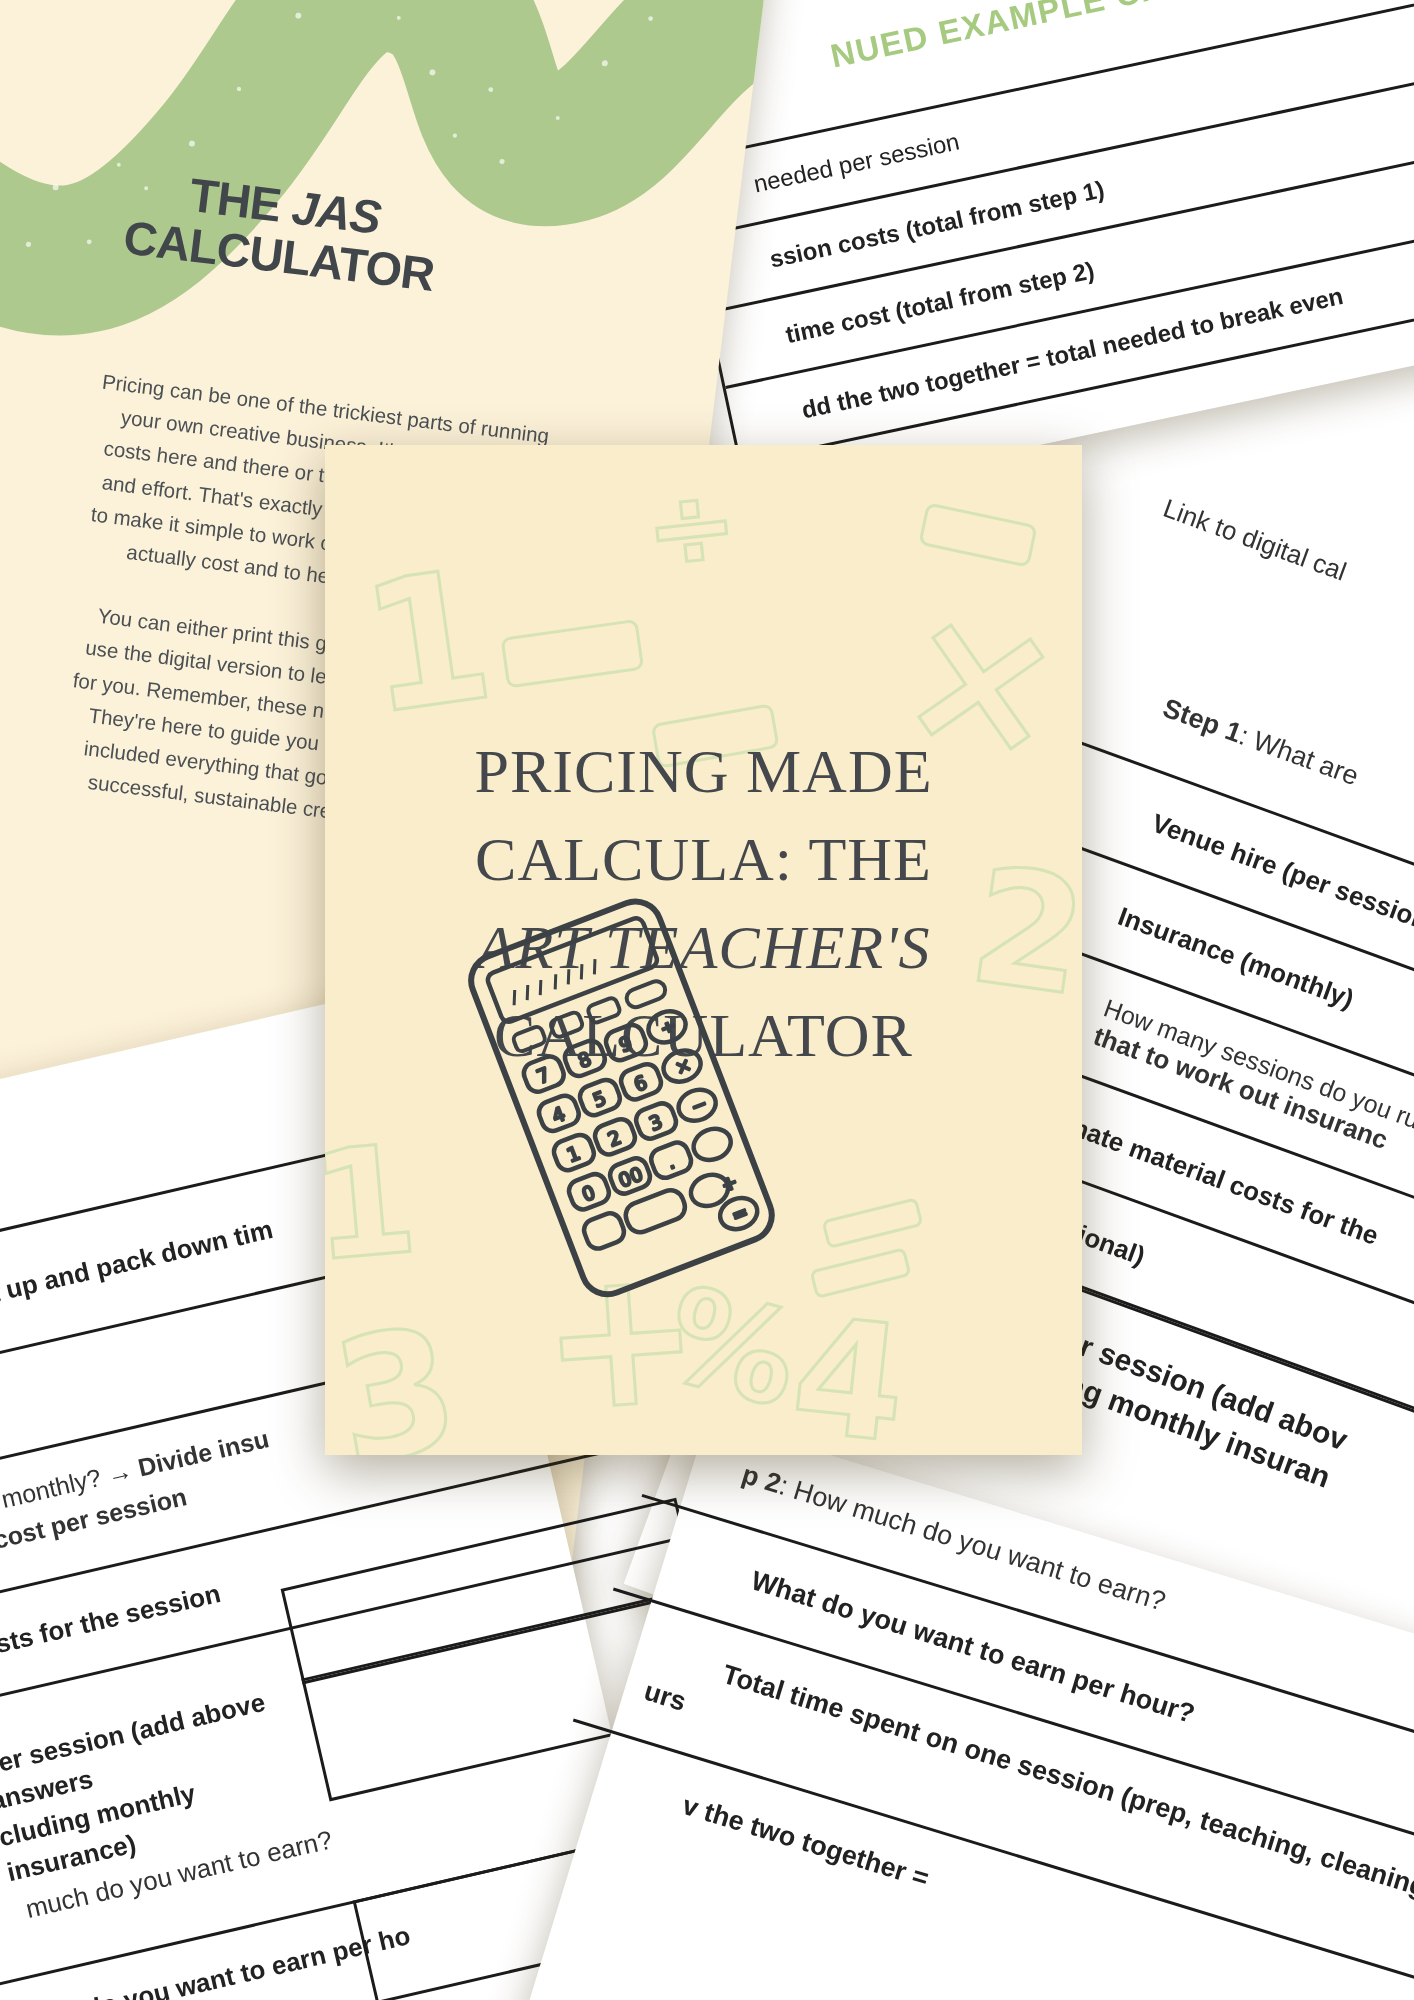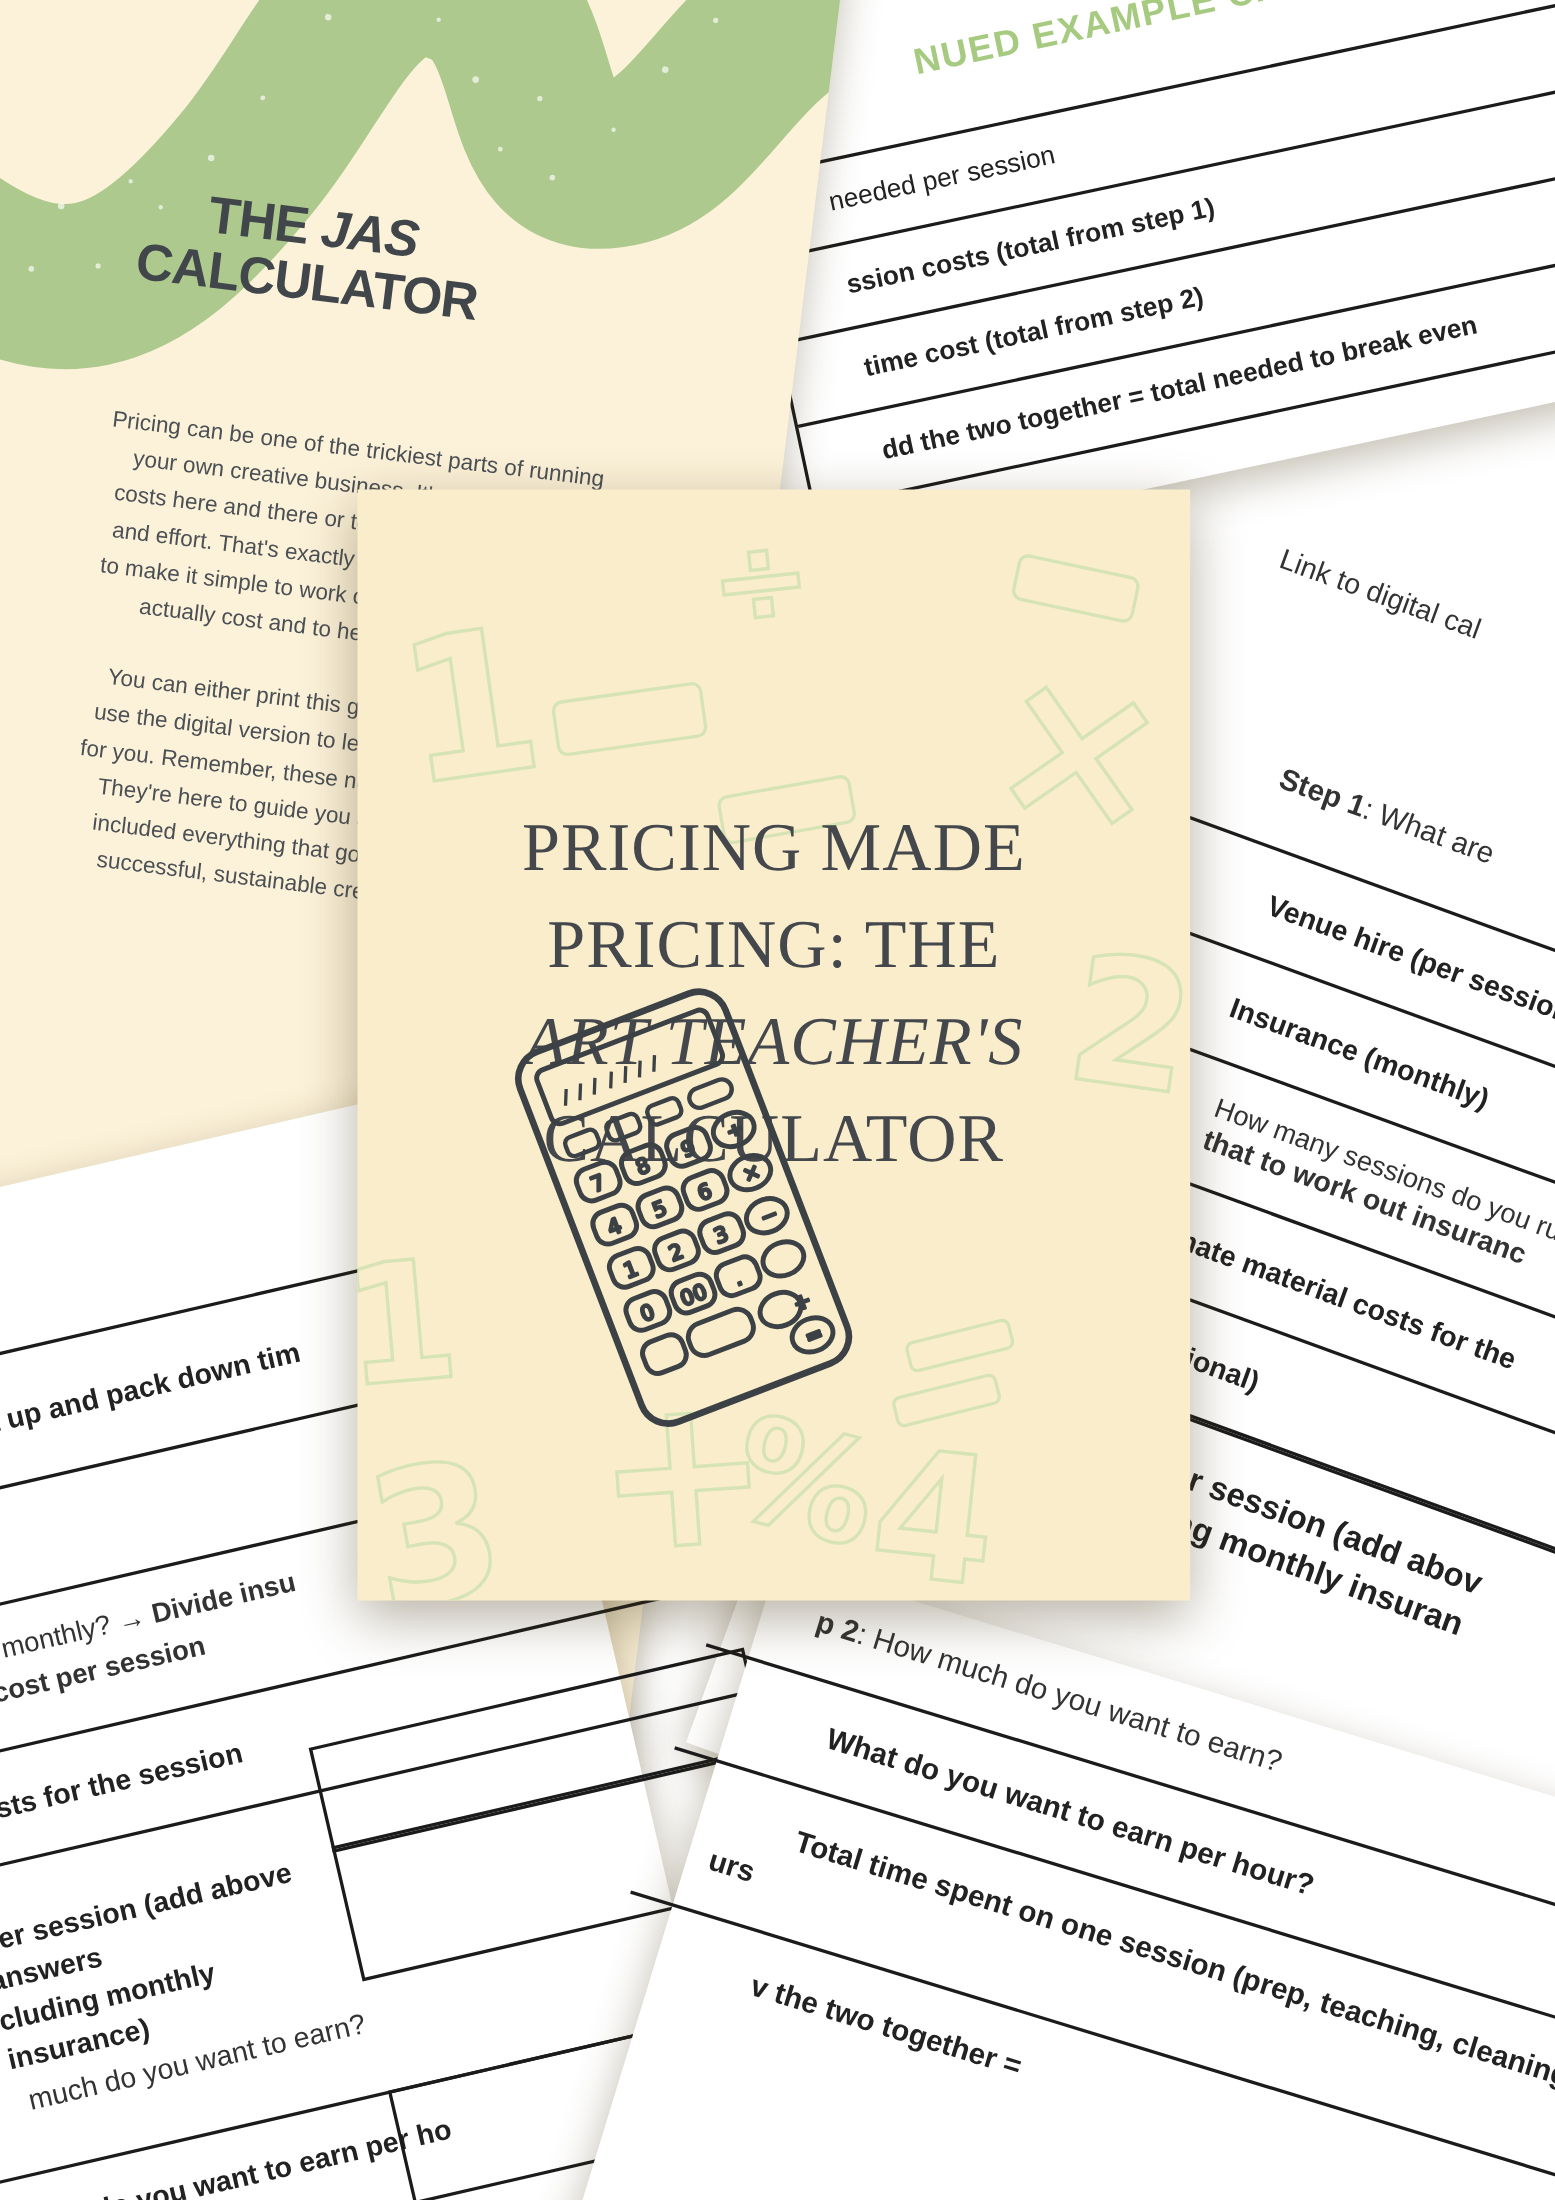--- a/index.html
+++ b/index.html
@@ -237,21 +237,21 @@
         <text x="215" y="960" font-size="190" transform="rotate(-4 290 880)">+</text>
         <text x="345" y="945" font-size="130" transform="rotate(15 400 890)">%</text>
         <text x="470" y="990" font-size="160" transform="rotate(6 520 920)">4</text>
         <rect x="500" y="765" width="95" height="26" rx="6" transform="rotate(-14 548 778)"></rect>
         <rect x="488" y="815" width="95" height="26" rx="6" transform="rotate(-14 536 828)"></rect>
         <rect x="598" y="70" width="110" height="40" rx="8" transform="rotate(12 653 90)"></rect>
       </g>
     </svg>
     <div class="cp-title">
       <span>PRICING MADE</span><br>
-      <span>PRICING: THE</span><br>
+      <span>CALCULA: THE</span><br>
       <span class="it">ART TEACHER'S</span><br>
       <span>CALCULATOR</span>
     </div>
     <svg class="cp-calc" viewBox="0 0 480 520">
       <g transform="rotate(-21 230 270)" fill="none" stroke="#3c4145" stroke-width="6" stroke-linejoin="round">
         <rect x="135" y="95" width="200" height="360" rx="26"></rect>
         <rect x="152" y="112" width="166" height="52" rx="8" stroke-width="4.5"></rect>
         <g stroke-width="3">
           <path d="M168,150 l6,-14 M182,150 l6,-14 M196,150 l6,-14 M212,150 l6,-14 M226,150 l6,-14 M240,150 l6,-14 M254,150 l6,-14"></path>
         </g>

